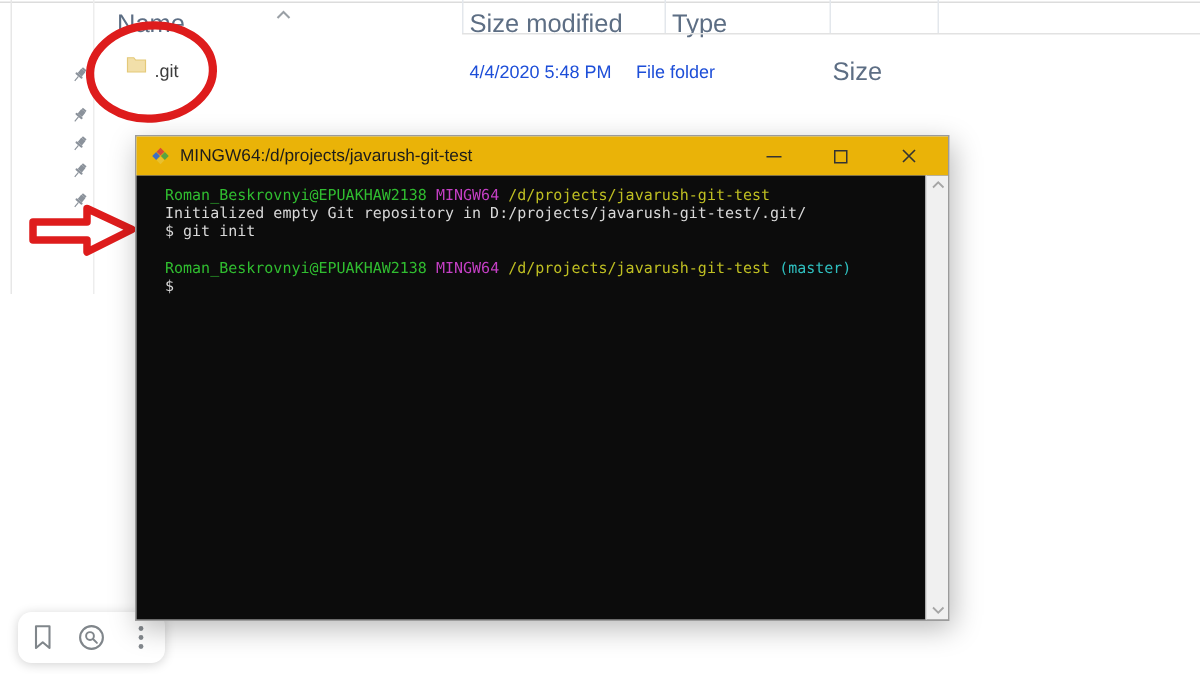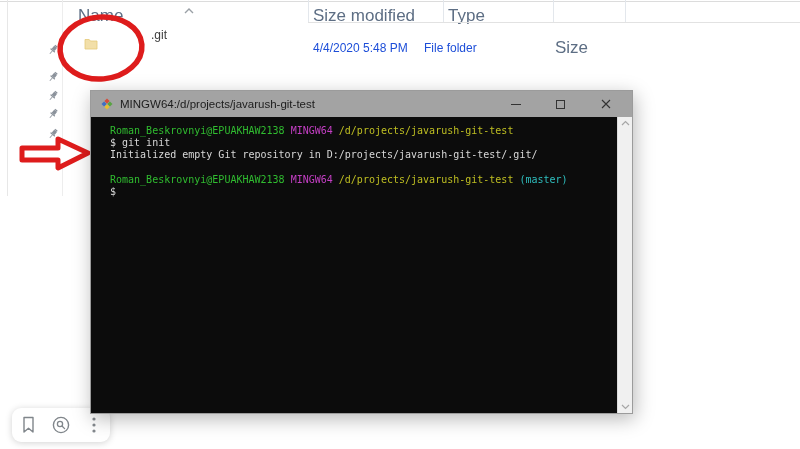--- a/index.html
+++ b/index.html
@@ -20,35 +20,35 @@
   .header-underline { position:absolute; left:308px; top:22px; width:492px; height:1px; background:#e2e2e2; }
 
   .hdr { position:absolute; top:6px; font-size:17px; color:#5d6e84; cursor:default; }
   .hdr-name { left:78px; }
   .hdr-date { left:313px; }
   .hdr-type { left:448px; }
   .hdr-size { left:555px;margin-top:32px; }
   .sort-caret { position:absolute; left:183px; top:1px; }
 
   .row-text { position:absolute; font-size:12px; color:#1d4ed8; }
-  .row-name { left:103px; top:28px; color:#3c3c3c;margin-left:48px; }
+  .row-name { left:103px; top:40px; color:#3c3c3c; }
   .row-date { left:313px; top:41px; }
   .row-type { left:424px; top:41px; }
   .folder-ico { position:absolute; left:84px; top:36px; }
 
   .pin { position:absolute; left:46px; width:14px; height:14px; }
 
   
   .term-window {
     position:absolute; left:90px; top:90px; width:543px; height:324px;
     background:#ffffff; border:1px solid #9b9b9b;
     box-shadow:2px 5px 18px rgba(0,0,0,0.28);
   }
   .term-titlebar {
-    position:relative; height:26px; background:#a3a3a3;
+    position:relative; height:26px; background:#eab308;
     display:flex; align-items:center;
   }
   .term-app-icon { margin-left:9px; width:14px; height:14px; flex:0 0 auto; }
   .term-title { margin-left:6px; font-size:11.5px; color:#1c1c1c; white-space:nowrap; }
   .term-controls { position:absolute; right:4px; top:0; height:26px; display:flex; }
   .tc-btn { width:45px; height:26px; display:flex; align-items:center; justify-content:center; cursor:default; }
   .ico-min { width:10px; height:1px; background:#333; }
   .ico-max { width:9px; height:9px; border:1px solid #333; }
 
   .term-body {
@@ -179,22 +179,22 @@
       <span class="tc-btn">
         <svg width="10" height="10" viewBox="0 0 10 10">
             <path d="M1 1 L9 9 M9 1 L1 9" stroke="#333" stroke-width="1.1"></path>
           </svg>
       </span>
     </div>
   </div>
   <div class="term-body">
     <div class="term-output">
         <div class="tline"><span style="color: rgb(48, 189, 48);">Roman_Beskrovnyi@EPUAKHAW2138</span><span style="color: rgb(196, 63, 196);"> MINGW64</span><span style="color: rgb(191, 191, 34);"> /d/projects/javarush-git-test</span></div>
+        <div class="tline"><span style="color: rgb(216, 216, 216);">Initialized empty Git repository in D:/projects/javarush-git-test/.git/</span></div>
         <div class="tline"><span style="color: rgb(216, 216, 216);">$ git init</span></div>
-        <div class="tline"><span style="color: rgb(216, 216, 216);">Initialized empty Git repository in D:/projects/javarush-git-test/.git/</span></div>
         <div class="tline">&nbsp;</div>
         <div class="tline"><span style="color: rgb(48, 189, 48);">Roman_Beskrovnyi@EPUAKHAW2138</span><span style="color: rgb(196, 63, 196);"> MINGW64</span><span style="color: rgb(191, 191, 34);"> /d/projects/javarush-git-test</span><span style="color: rgb(47, 191, 191);"> (master)</span></div>
         <div class="tline"><span style="color: rgb(216, 216, 216);">$</span></div>
       </div>
     <div class="term-scrollbar">
       <svg width="9" height="6" viewBox="0 0 9 6">
           <polyline points="1,5 4.5,1.5 8,5" fill="none" stroke="#a6a6a6" stroke-width="1.2"></polyline>
         </svg>
       <svg width="9" height="6" viewBox="0 0 9 6">
           <polyline points="1,1 4.5,4.5 8,1" fill="none" stroke="#a6a6a6" stroke-width="1.2"></polyline>

